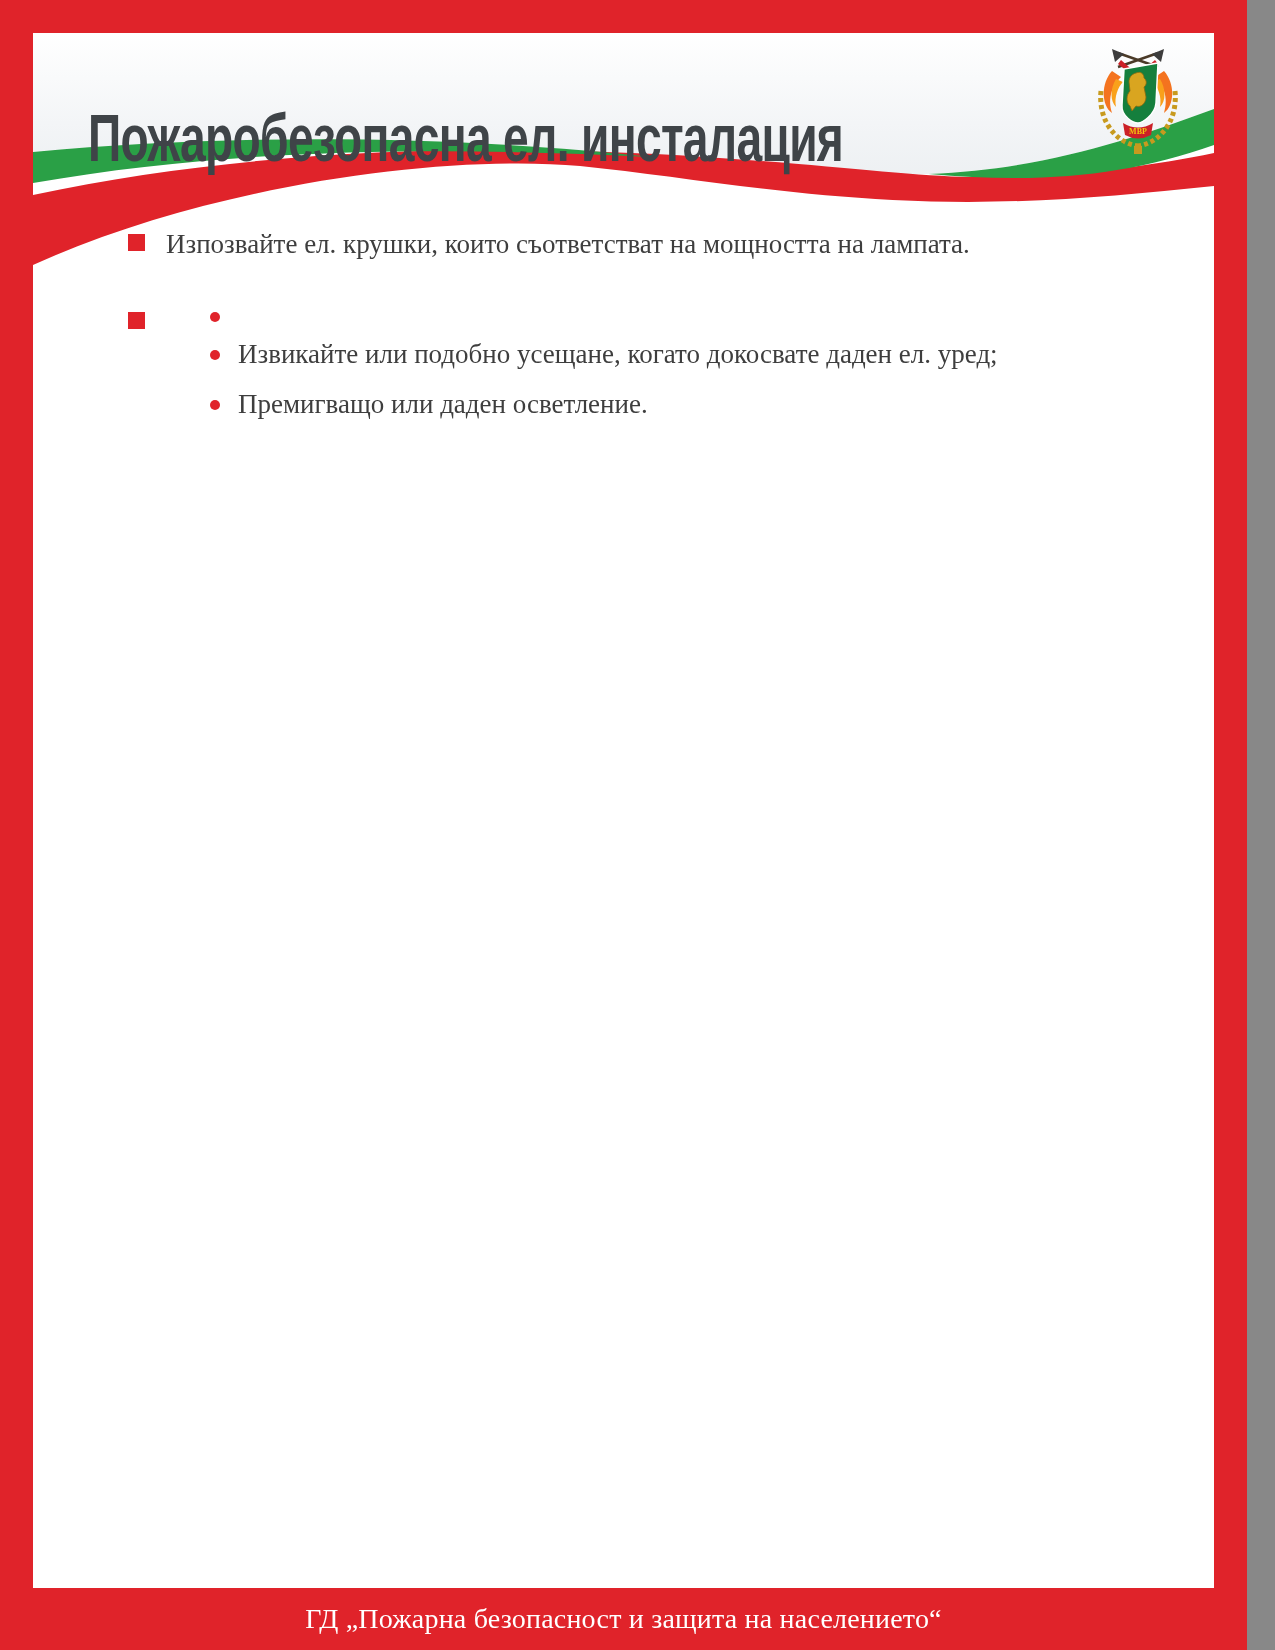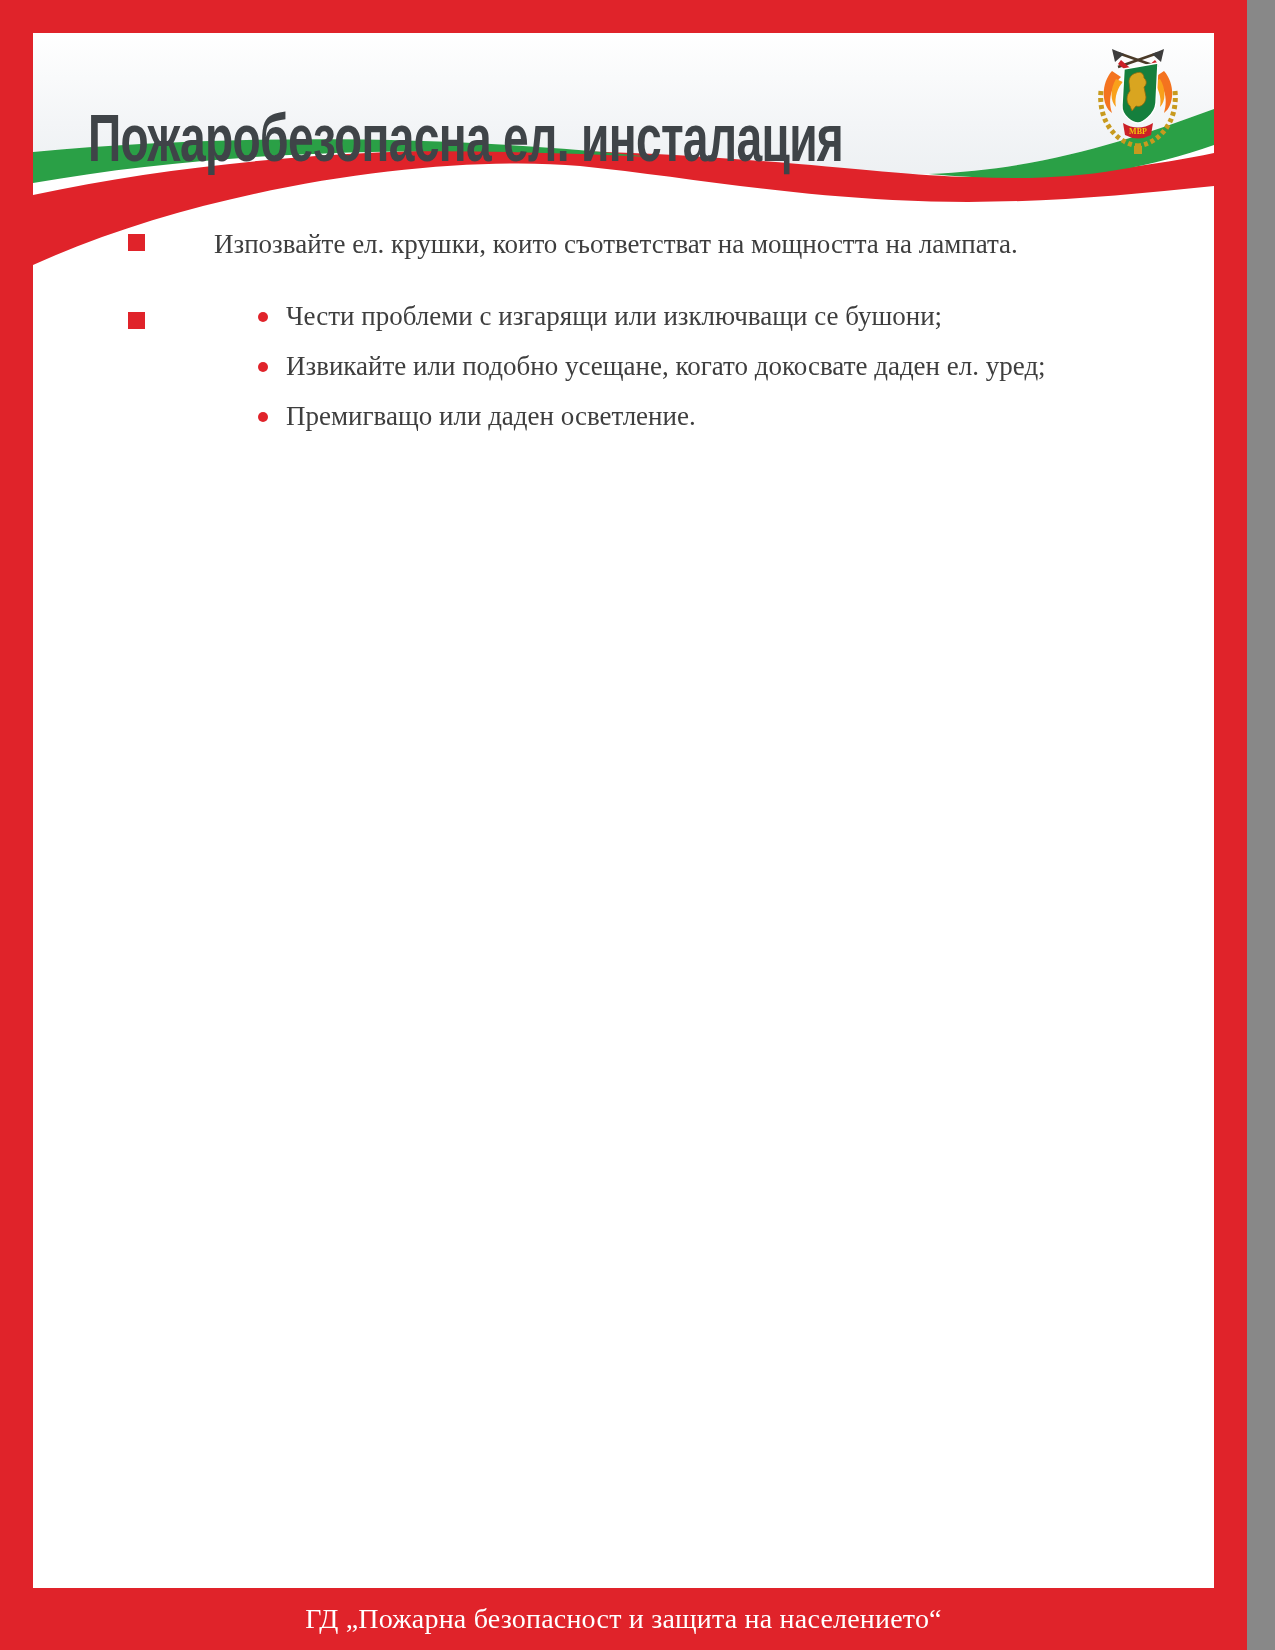--- a/index.html
+++ b/index.html
@@ -33,21 +33,21 @@
   .bullets{
     position:absolute;left:95px;top:193px;width:990px;
     color:#3e3e3e;font-size:27px;line-height:36px;
   }
   .bullet-row{display:flex;margin-bottom:28px;}
   .sq{
     flex:0 0 auto;width:17px;height:17px;background:#e0232a;
     margin:8px 21px 0 0;
   }
   .bullet-row.has-sub .sq{margin-top:22px;}
-  .bullet-body{flex:1 1 auto;margin-left:48px;}
+  .bullet-body{flex:1 1 auto;}
   .bullet-text{max-width:905px;}
   .sub-list{margin-top:8px;padding-left:44px;}
   .sub-row{display:flex;margin-bottom:14px;}
   .dot{
     flex:0 0 auto;width:10px;height:10px;border-radius:50%;
     background:#e0232a;margin:14px 18px 0 0;
   }
   .sub-row.two-line .dot{margin-top:30px;}
   .sub-text{max-width:870px;}
   
@@ -116,21 +116,20 @@
 
     </div>
   </div>
 
   <div class="bullet-row has-sub">
     <span class="sq"></span>
     <div class="bullet-body">
       <div class="sub-list">
   <div class="sub-row">
     <span class="dot"></span>
-    <div class="sub-text">Чести проблеми с изгарящи или изключващи се бушони;</div>
   </div>
 
   <div class="sub-row">
     <span class="dot"></span>
     <div class="sub-text"> Извикайте или подобно усещане, когато докосвате даден ел. уред;</div>
   </div>
 
 
   <div class="sub-row">
     <span class="dot"></span>

